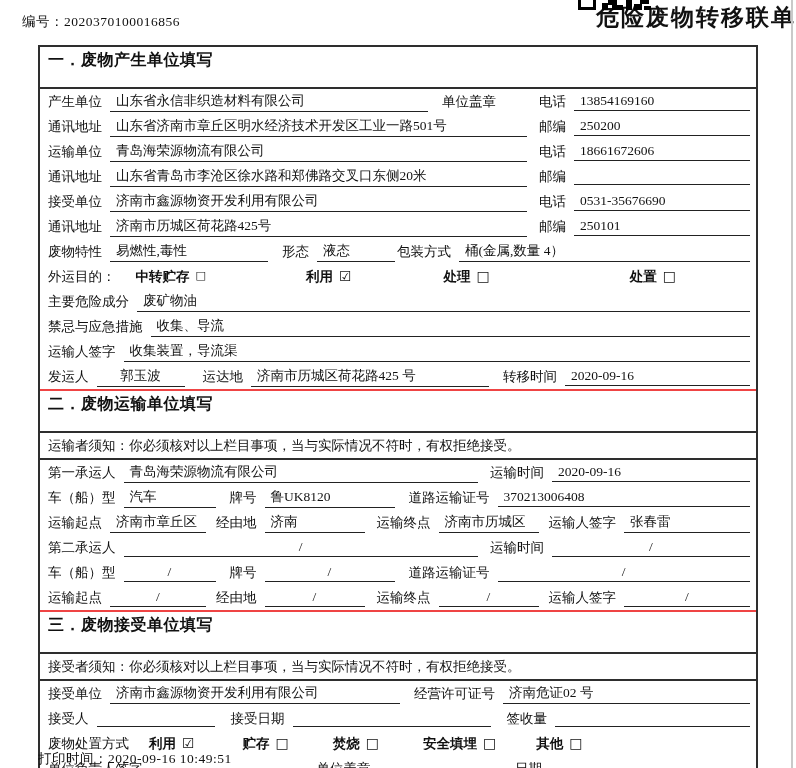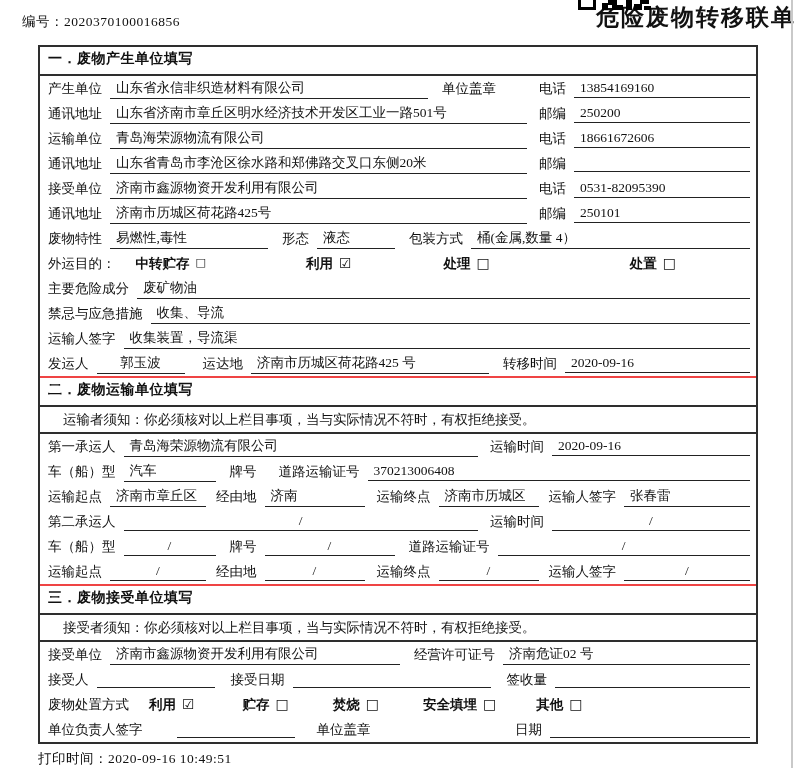--- a/index.html
+++ b/index.html
@@ -8,24 +8,24 @@
     font-family:"Liberation Serif","DejaVu Serif",serif;color:#111111;font-size:13.5px;
   }
   .topbar{position:relative;height:44px;}
   .doc-no{position:absolute;left:22px;top:13px;letter-spacing:.5px;}
   .main-title{position:absolute;left:0;right:0;top:2px;text-align:right;
     font-size:23px;font-weight:bold;letter-spacing:2px;}
   .qr{position:absolute;left:578px;top:0;width:73px;height:10px;}
   .page-edge{position:absolute;right:3px;top:0;bottom:0;width:2px;background:#c9c9c9;}
   .form{position:absolute;left:38px;top:45px;width:720px;box-sizing:border-box;
     border:2px solid #2e2e2e;background:#fff;}
-  .sec-h{font-weight:bold;font-size:14px;padding:3px 8px 6px 8px;
+  .sec-h{font-weight:bold;font-size:16px;padding:3px 8px 16px 8px;
     border-bottom:2px solid #2e2e2e;letter-spacing:.5px;}
   .sec-h.mid{border-top:2px solid #ef4444;}
-  .note-row{padding:4px 8px 3px 23px;border-bottom:2px solid #2e2e2e;}
+  .note-row{padding:4px 8px 3px 8px;border-bottom:2px solid #2e2e2e;}
   .row{display:flex;align-items:center;height:25px;padding:0 6px 0 8px;white-space:nowrap;box-sizing:border-box;}
   .lbl{flex:none;margin-right:8px;font-family:Liberation Mono, monospace;}
   .fld{border-bottom:1px solid #222222;box-sizing:border-box;flex:none;
     padding:0 4px 1px 6px;overflow:hidden;min-height:17px;}
   .fld.c{text-align:center;padding-left:0;padding-right:0;}
   .grow{flex:1 1 auto;}
   .sp{flex:1 1 auto;}
   .opt{display:inline-flex;align-items:center;flex:none;font-weight:bold;}
   .box{font-family:"DejaVu Sans",sans-serif;font-size:14px;margin-left:6px;position:relative;top:-1px;}
   .print-line{position:absolute;left:38px;top:750px;letter-spacing:.5px;}
@@ -81,37 +81,37 @@
     <span class="lbl">通讯地址</span>
     <span class="fld grow" style="margin-right:12px">山东省青岛市李沧区徐水路和郑佛路交叉口东侧20米</span>
     <span class="lbl">邮编</span>
     <span class="fld" style="width:176px"></span>
   </div>
 
   <div class="row">
     <span class="lbl">接受单位</span>
     <span class="fld grow" style="margin-right:12px">济南市鑫源物资开发利用有限公司</span>
     <span class="lbl">电话</span>
-    <span class="fld" style="width:176px">0531-82095390</span>
+    <span class="fld" style="width:176px">0531-35676690</span>
   </div>
 
   <div class="row">
     <span class="lbl">通讯地址</span>
     <span class="fld grow" style="margin-right:12px">济南市历城区荷花路425号</span>
     <span class="lbl">邮编</span>
     <span class="fld" style="width:176px">250101</span>
   </div>
 
 
   <div class="row">
     <span class="lbl">废物特性</span>
     <span class="fld" style="width:158px">易燃性,毒性</span>
     <span class="lbl" style="margin-left:14px">形态</span>
     <span class="fld" style="width:78px">液态</span>
-    <span class="lbl" style="margin-left:14px">包装方式</span>
+    <span class="lbl" style="margin-left:2px">包装方式</span>
     <span class="fld grow">桶(金属,数量 4）</span>
   </div>
 
   <div class="row">
     <span class="lbl">外运目的：</span>
     <span class="opt" style="margin-left:12px">
         <span>中转贮存</span>
         <span class="box" style="font-size:11px">□</span>
       </span>
     <span class="opt" style="margin-left:100px">
@@ -159,20 +159,21 @@
     <span class="lbl">第一承运人</span>
     <span class="fld grow" style="margin-right:12px">青岛海荣源物流有限公司</span>
     <span class="lbl">运输时间</span>
     <span class="fld" style="width:198px">2020-09-16</span>
   </div>
 
   <div class="row">
     <span class="lbl">车（船）型</span>
     <span class="fld" style="width:92px">汽车</span>
     <span class="lbl" style="margin-left:14px">牌号</span>
+    <span class="fld" style="width:130px">鲁UK8120</span>
     <span class="lbl" style="margin-left:14px">道路运输证号</span>
     <span class="fld grow">370213006408</span>
   </div>
 
   <div class="row">
     <span class="lbl">运输起点</span>
     <span class="fld" style="width:96px">济南市章丘区</span>
     <span class="lbl" style="margin-left:10px">经由地</span>
     <span class="fld" style="width:100px">济南</span>
     <span class="lbl" style="margin-left:12px">运输终点</span>

